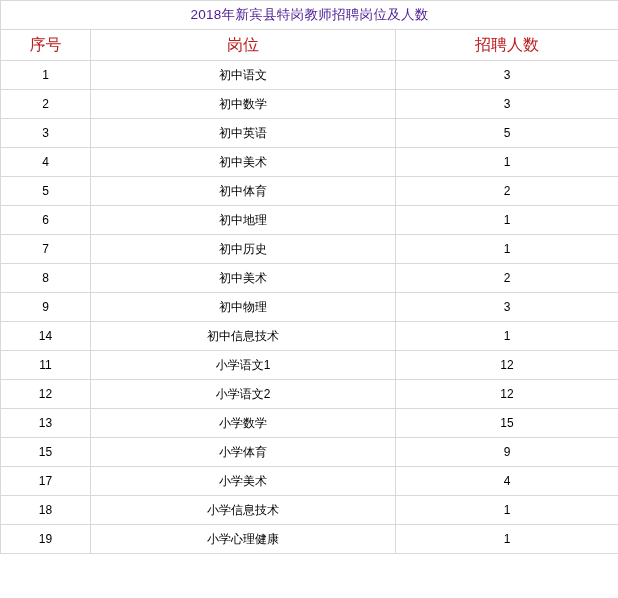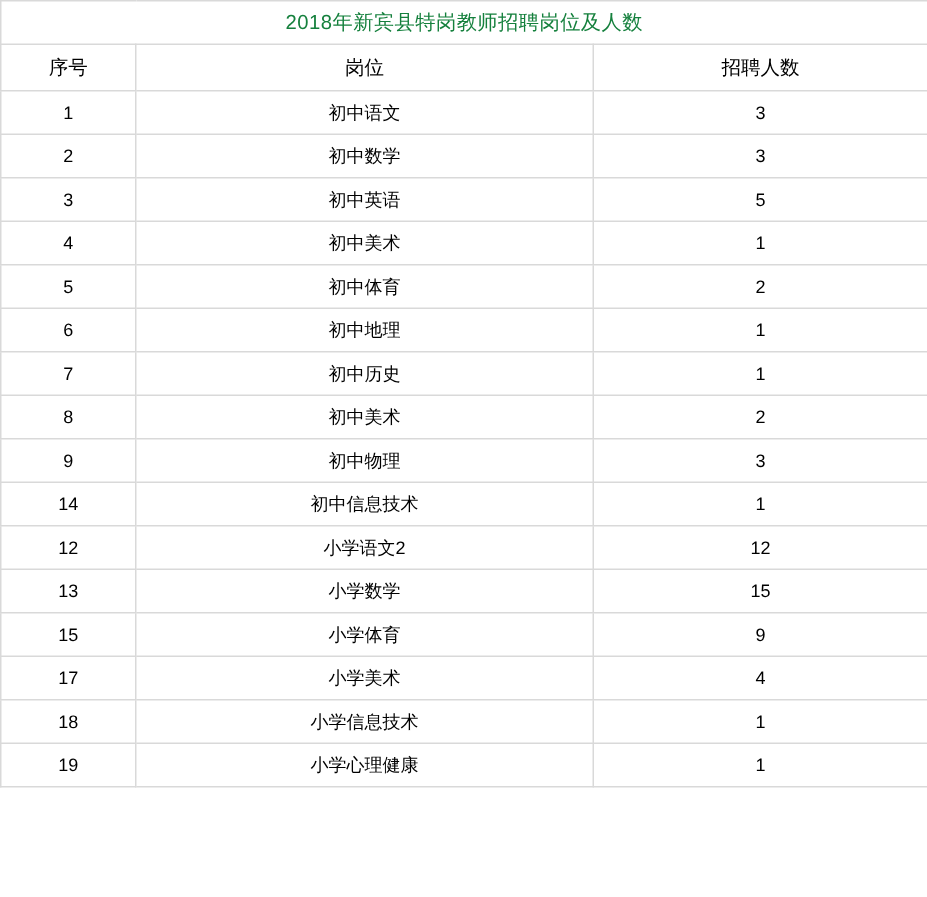--- a/index.html
+++ b/index.html
@@ -29,26 +29,26 @@
     text-align: center;
     vertical-align: middle;
     padding: 0;
     font-weight: normal;
   }
   .title-cell {
     height: 28px;
     font-size: 13.5px;
     font-weight: bold;
     letter-spacing: 0.3px;
-    color: #15803d;
+    color: #4c1d95;
   }
   .header-cell {
     height: 30px;
-    font-size: 13px;
-    color: #000000;
+    font-size: 16px;
+    color: #b91c1c;
   }
   .body-cell {
     height: 28px;
     font-size: 12px;
     color: #000;
   }
   col.c-no { width: 90px; }
   col.c-post { width: 305px; }
   col.c-count { width: 223px; }
 </style>
@@ -116,20 +116,25 @@
         <td class="body-cell">9</td>
         <td class="body-cell">初中物理</td>
         <td class="body-cell">3</td>
       </tr>
       <tr>
         <td class="body-cell">14</td>
         <td class="body-cell">初中信息技术</td>
         <td class="body-cell">1</td>
       </tr>
       <tr>
+        <td class="body-cell">11</td>
+        <td class="body-cell">小学语文1</td>
+        <td class="body-cell">12</td>
+      </tr>
+      <tr>
         <td class="body-cell">12</td>
         <td class="body-cell">小学语文2</td>
         <td class="body-cell">12</td>
       </tr>
       <tr>
         <td class="body-cell">13</td>
         <td class="body-cell">小学数学</td>
         <td class="body-cell">15</td>
       </tr>
       <tr>

